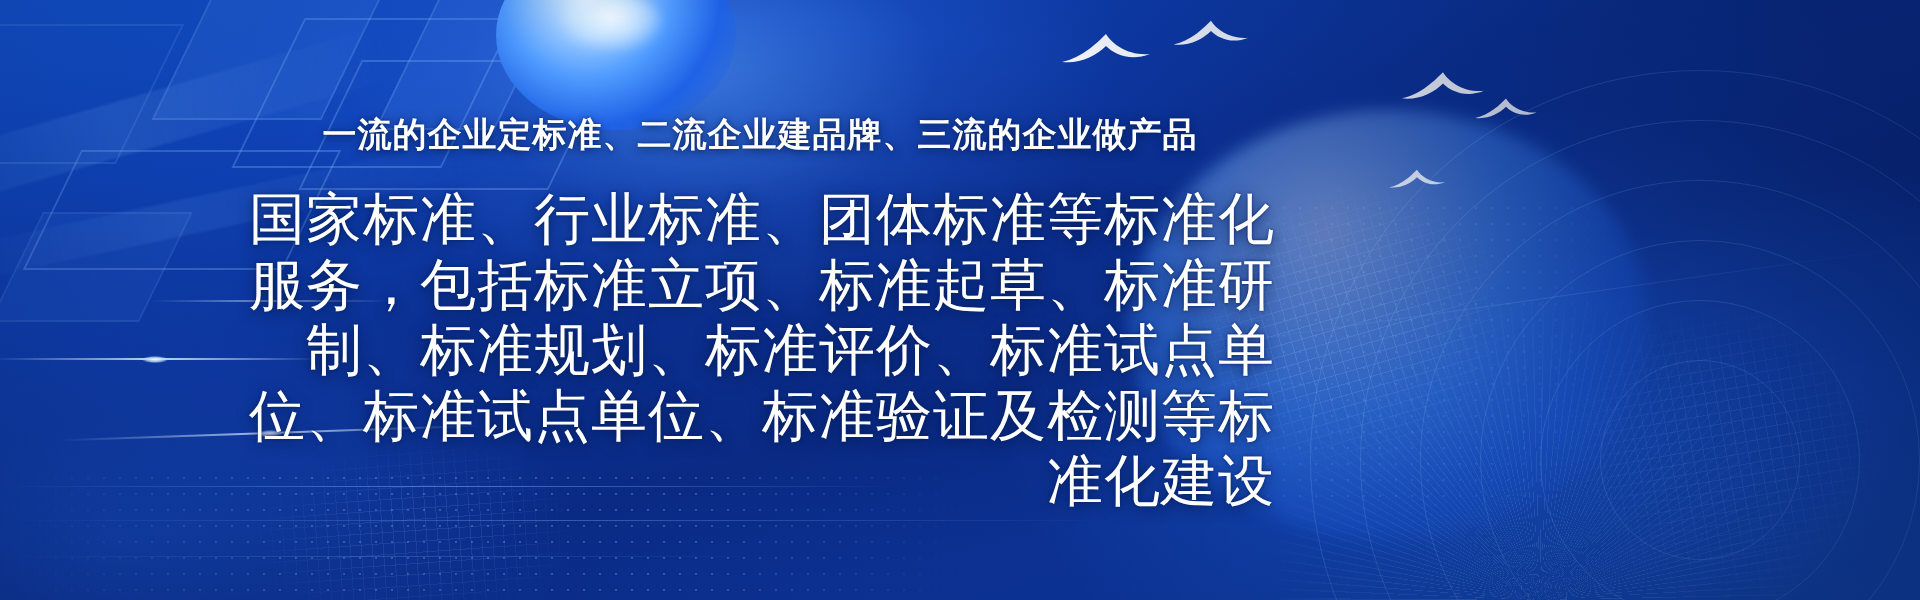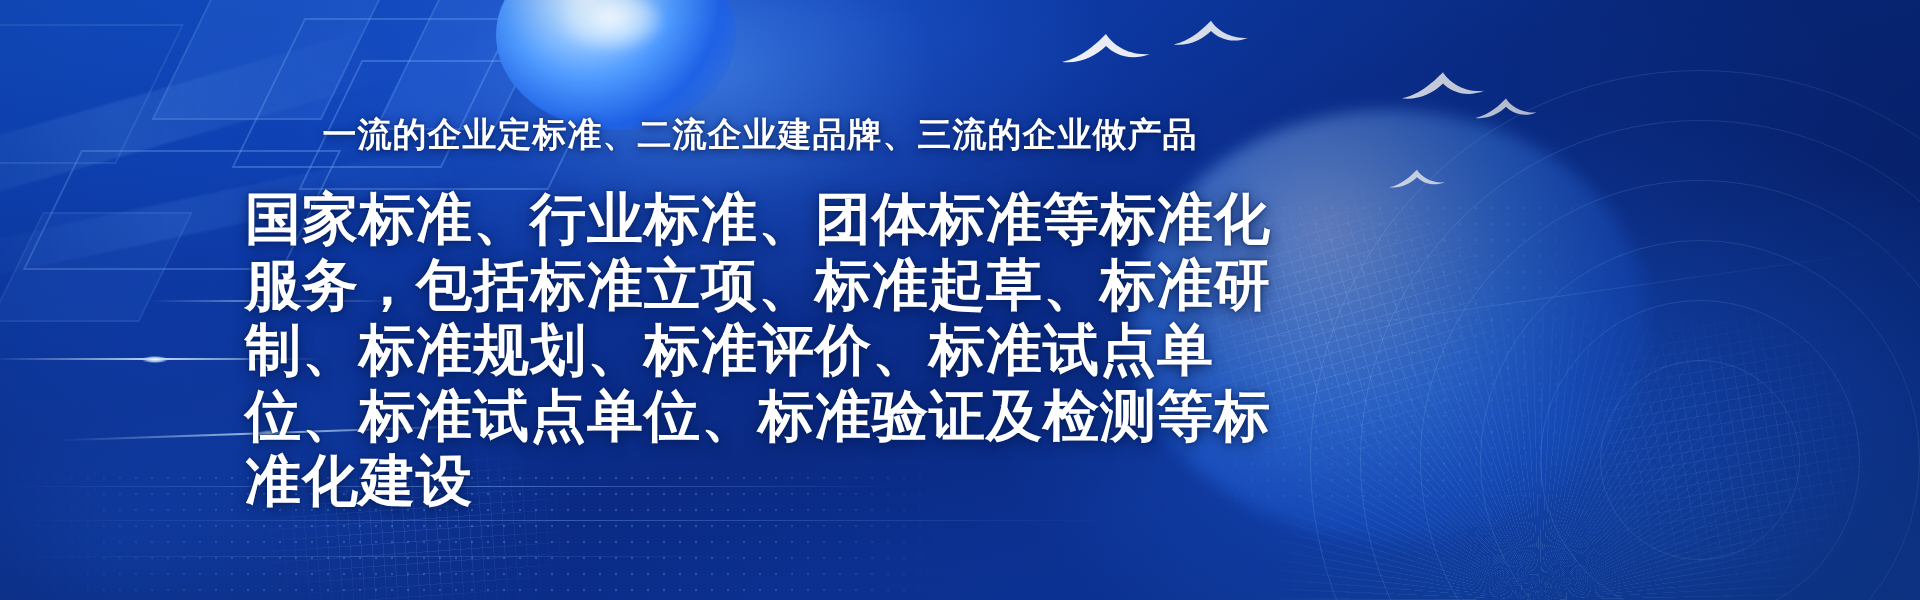--- a/index.html
+++ b/index.html
@@ -50,22 +50,22 @@
   .vig{position:absolute;inset:0;background:radial-gradient(ellipse 1200px 620px at 760px 300px,rgba(0,0,0,0) 45%,rgba(2,20,70,.40) 100%);}
 
   
   .content{position:absolute;left:0;top:0;width:1520px;height:600px;
     display:flex;flex-direction:column;align-items:center;justify-content:flex-start;}
   .headline{
     margin-top:112px;color:#ffffff;font-size:34px;font-weight:700;letter-spacing:1px;
     white-space:nowrap;text-shadow:0 2px 10px rgba(4,26,80,.85),0 0 2px rgba(10,40,110,.9);
   }
   .body-copy{
-    margin-top:28px;width:1030px;color:#ffffff;font-size:56px;font-weight:700;
-    line-height:1.17;text-align:left;letter-spacing:1px;
+    margin-top:28px;width:1030px;color:#ffffff;font-size:56px;font-weight:400;
+    line-height:1.17;text-align:right;letter-spacing:1px;
     text-shadow:0 3px 14px rgba(4,26,80,.85),0 0 3px rgba(8,36,105,.9);
   }
 </style>
 </head>
 <body>
 
 <div class="banner">
 
   <div class="layer">
 

